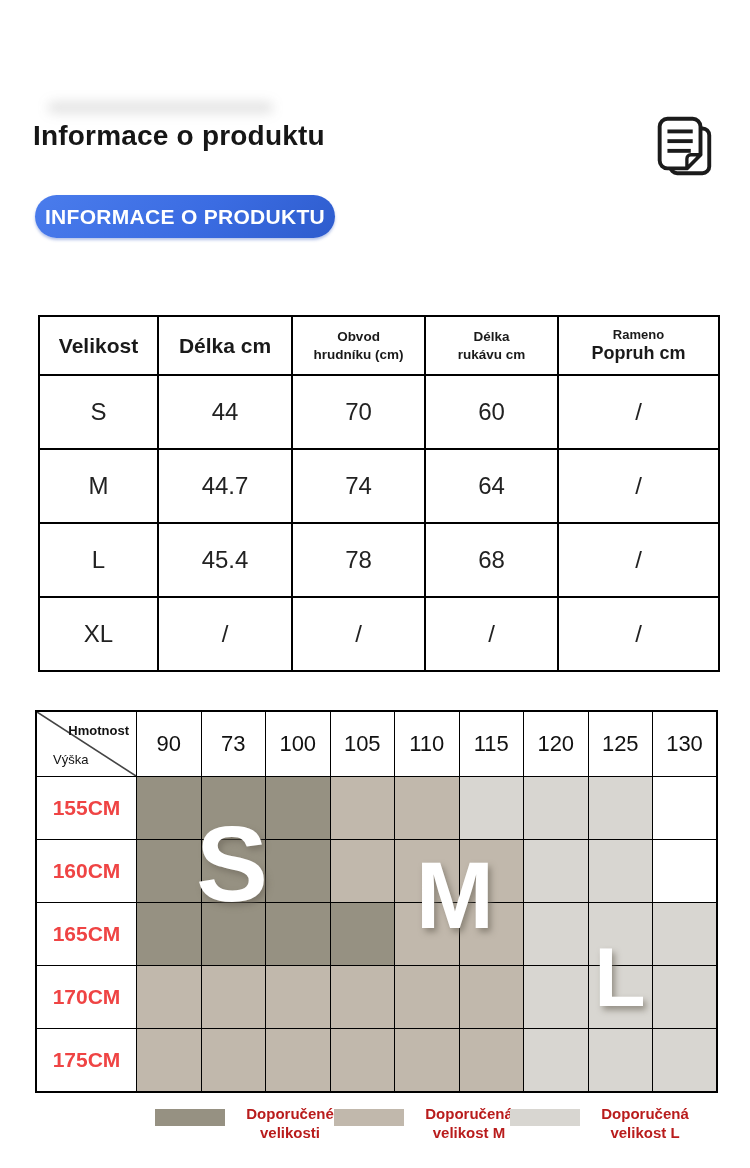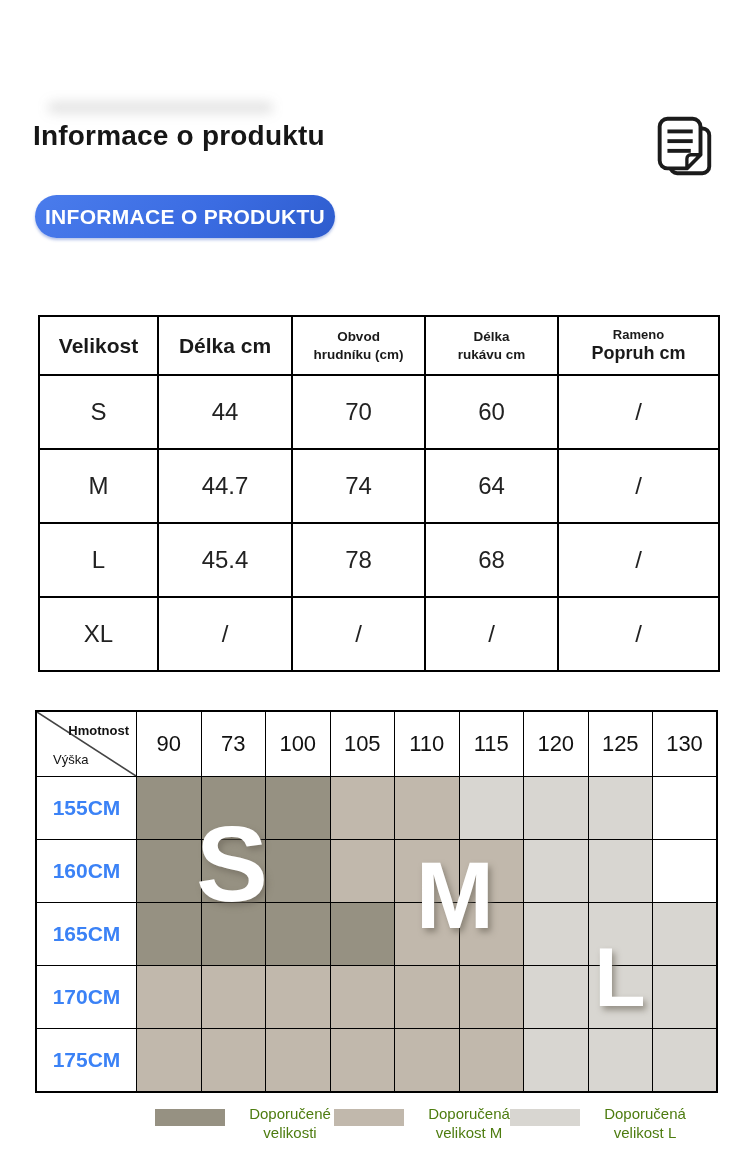--- a/index.html
+++ b/index.html
@@ -37,37 +37,37 @@
   .h-lg .ln{font-size:21px;line-height:1.1;}
   .h-sm .ln{font-size:13.5px;line-height:1.3;}
   .h-mix .ln:first-child{font-size:13px;line-height:1.25;}
   .h-mix .ln:last-child{font-size:18px;line-height:1.15;}
 
   
   .matrix-table{position:absolute;left:35px;top:710px;width:683px;border:2px solid #000;}
   .matrix-table th,.matrix-table td{border:1.5px solid #000;padding:0;text-align:center;vertical-align:middle;}
   .matrix-table th{height:64px;font-size:22px;font-weight:500;color:#111;}
   .matrix-table td{height:62px;}
-  .matrix-table td.rowlabel{font-size:21px;font-weight:600;background:#fff;color:#3b82f6;}
+  .matrix-table td.rowlabel{font-size:21px;font-weight:600;background:#fff;color:#ef4444;}
   .corner-cell{position:relative;width:99px;}
   .corner-diag{position:absolute;inset:0;width:100%;height:100%;}
   .corner-top{position:absolute;top:11px;right:7px;font-size:13px;font-weight:700;}
   .corner-bottom{position:absolute;bottom:9px;left:16px;font-size:13px;font-weight:400;}
 
   .overlay-letter{
     position:absolute;color:#ffffff;font-weight:700;line-height:1;
     transform:translate(-50%,-50%);
     text-shadow:3px 4px 6px rgba(110,104,92,.65);
     pointer-events:none;
   }
 
   
   .legend-item{position:absolute;top:1105px;display:flex;align-items:flex-start;}
   .legend-swatch{width:70px;height:17px;margin-top:4px;flex:none;}
-  .legend-label{margin-left:6px;width:118px;text-align:center;font-size:15px;font-weight:400;color:#4d7c0f;line-height:1.25;}
+  .legend-label{margin-left:6px;width:118px;text-align:center;font-size:15px;font-weight:700;color:#b91c1c;line-height:1.25;}
 </style>
 </head>
 <body>
 
 <div id="canvas">
 
   <div class="title-smudge"></div>
 
   <div class="page-title">Informace o produktu</div>
 

